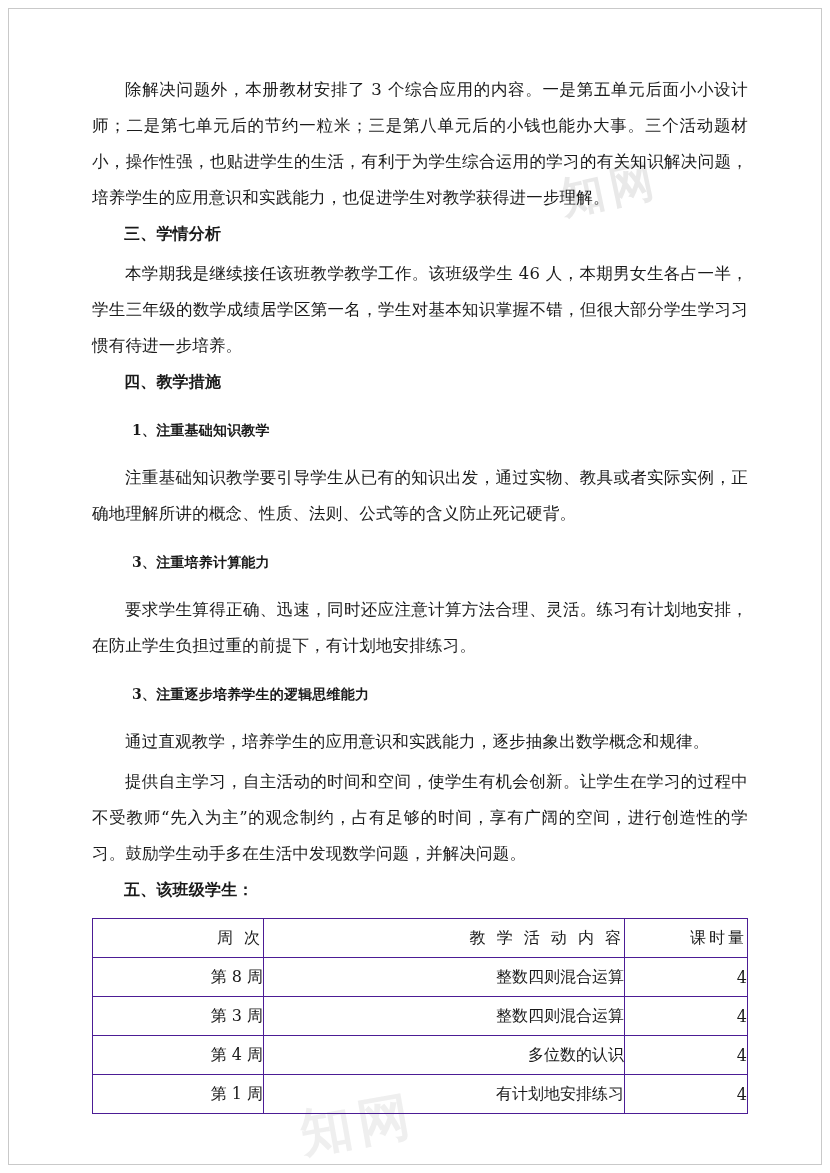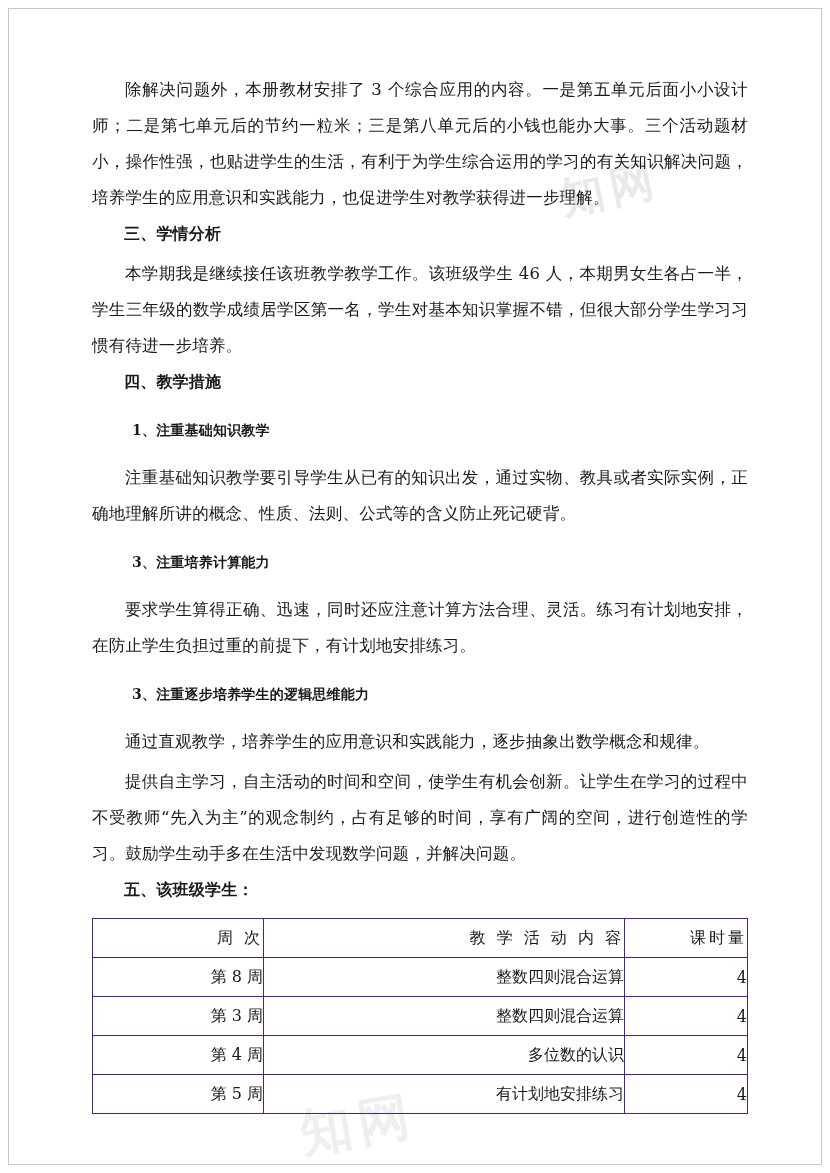--- a/index.html
+++ b/index.html
@@ -143,20 +143,20 @@
           <td>第 3 周</td>
           <td>整数四则混合运算</td>
           <td>4</td>
         </tr>
         <tr>
           <td>第 4 周</td>
           <td>多位数的认识</td>
           <td>4</td>
         </tr>
         <tr>
-          <td>第 5 周</td>
+          <td>第 1 周</td>
           <td>有计划地安排练习</td>
           <td>4</td>
         </tr>
       </tbody>
     </table>
   </div>
 </div>
 
 </body></html>

